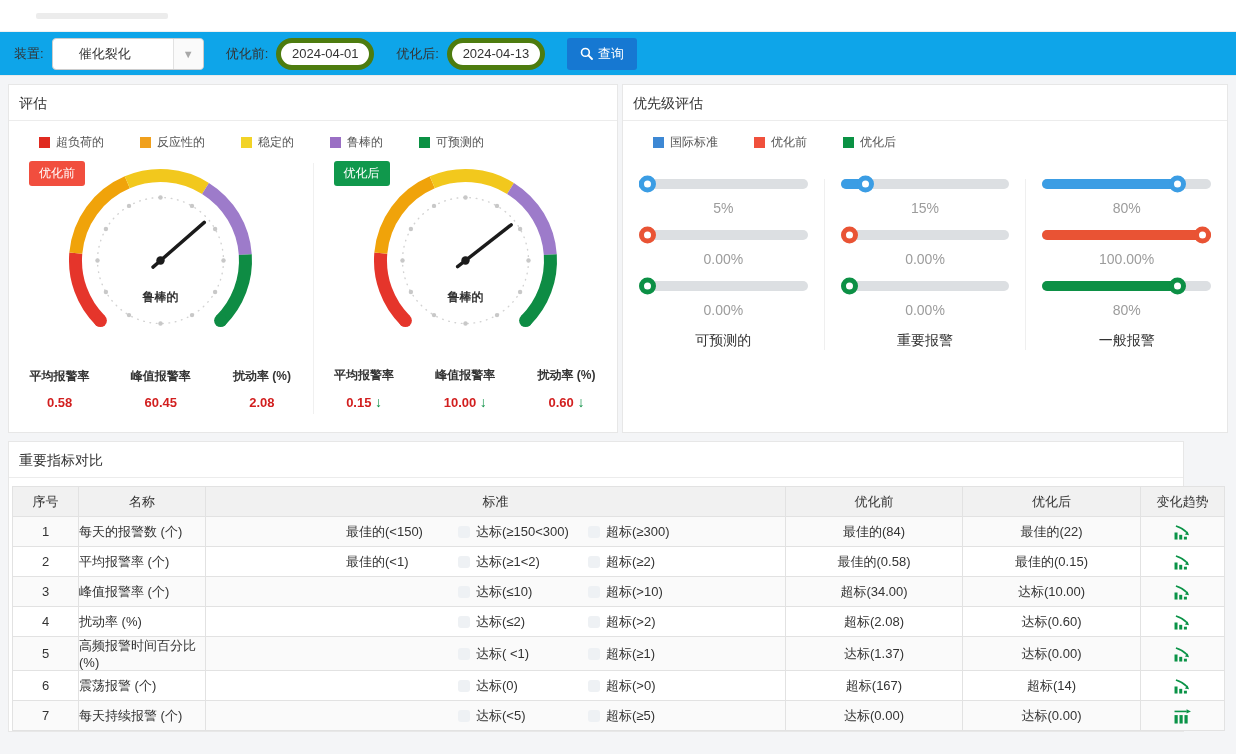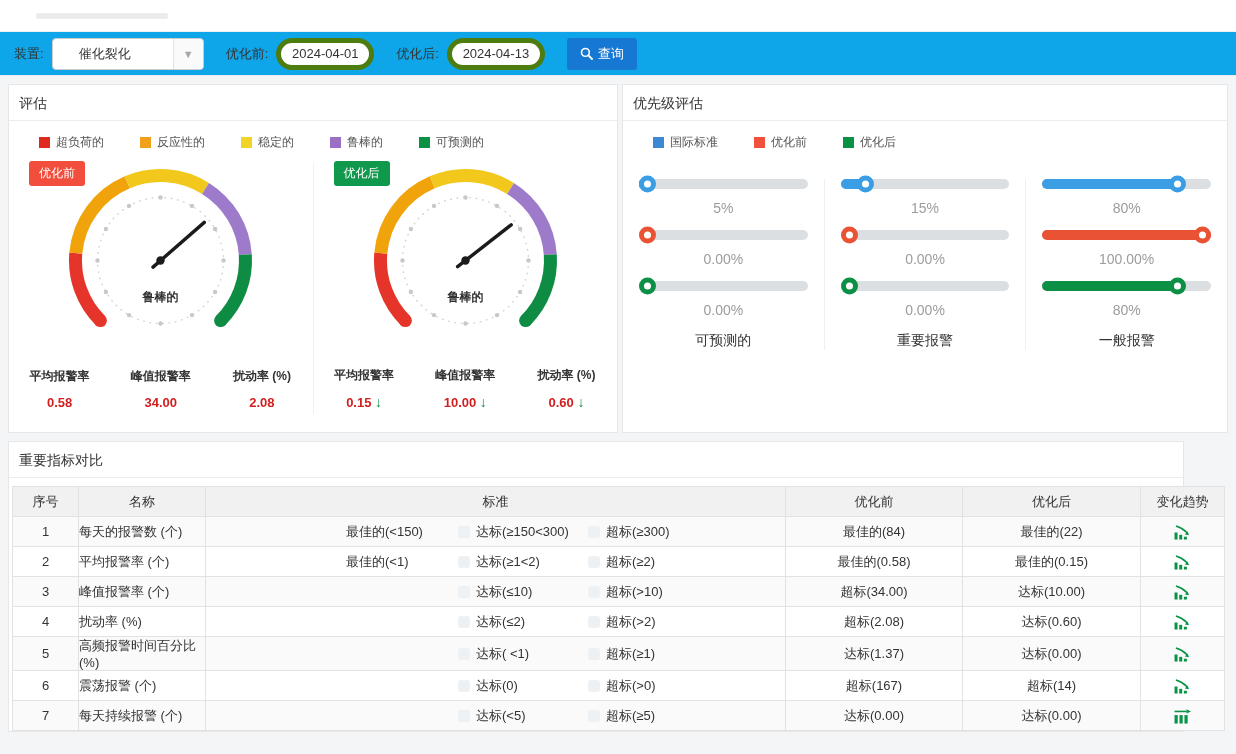--- a/index.html
+++ b/index.html
@@ -157,21 +157,21 @@
           <circle cx="97.5" cy="97.5" r="4.2" fill="#1b1b1b"></circle>
           <text x="97.5" y="138" text-anchor="middle" font-size="12" font-weight="bold" fill="#333">鲁棒的</text>
         </svg>
      <div class="metrics">
           <div class="m">
           <div class="lab">平均报警率</div>
           <div class="val">0.58</div>
         </div>
           <div class="m">
           <div class="lab">峰值报警率</div>
-          <div class="val">34.00</div>
+          <div class="val">60.45</div>
         </div>
           <div class="m">
           <div class="lab">扰动率 (%)</div>
           <div class="val">2.08</div>
         </div>
         </div>
       </div>
     <div class="vdiv"></div>
     <div class="gauge-block" id="gauge-1">
         <span class="badge" style="background:#10984c">优化后</span>

